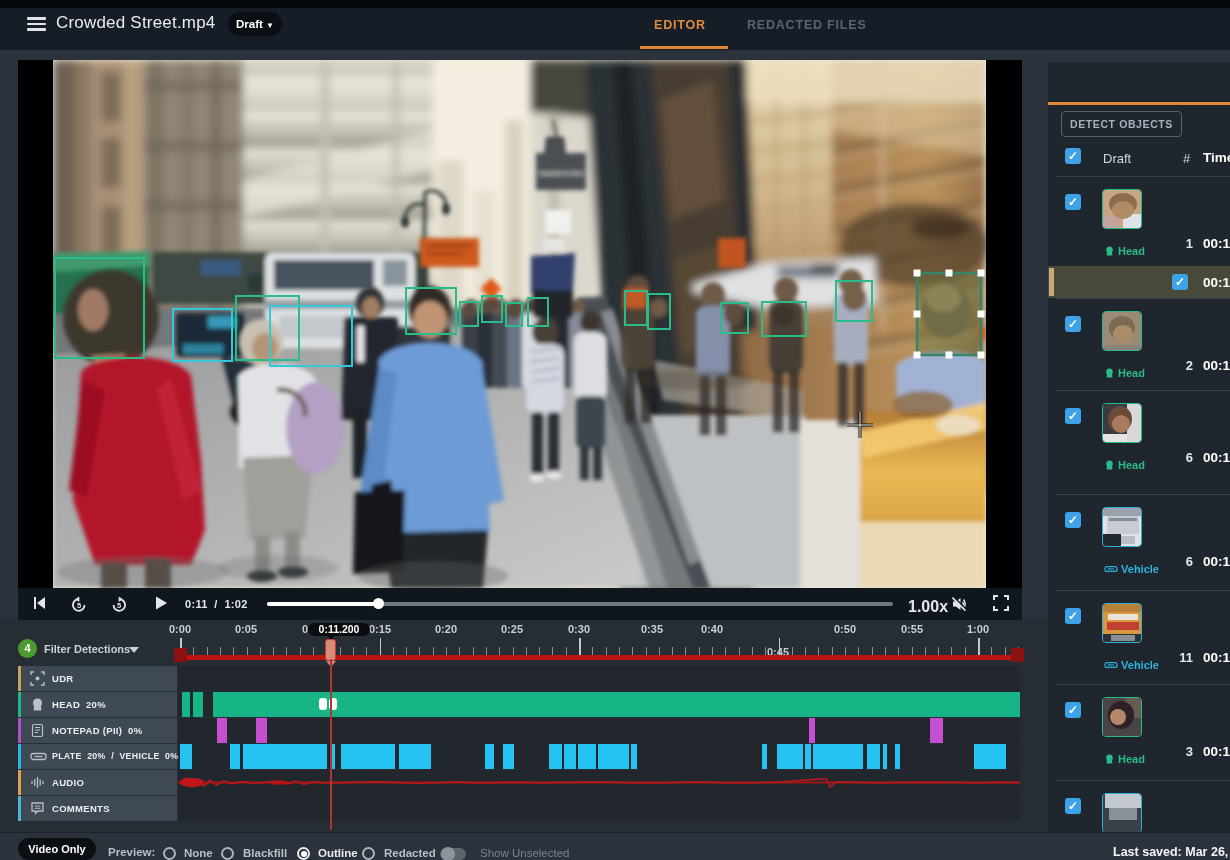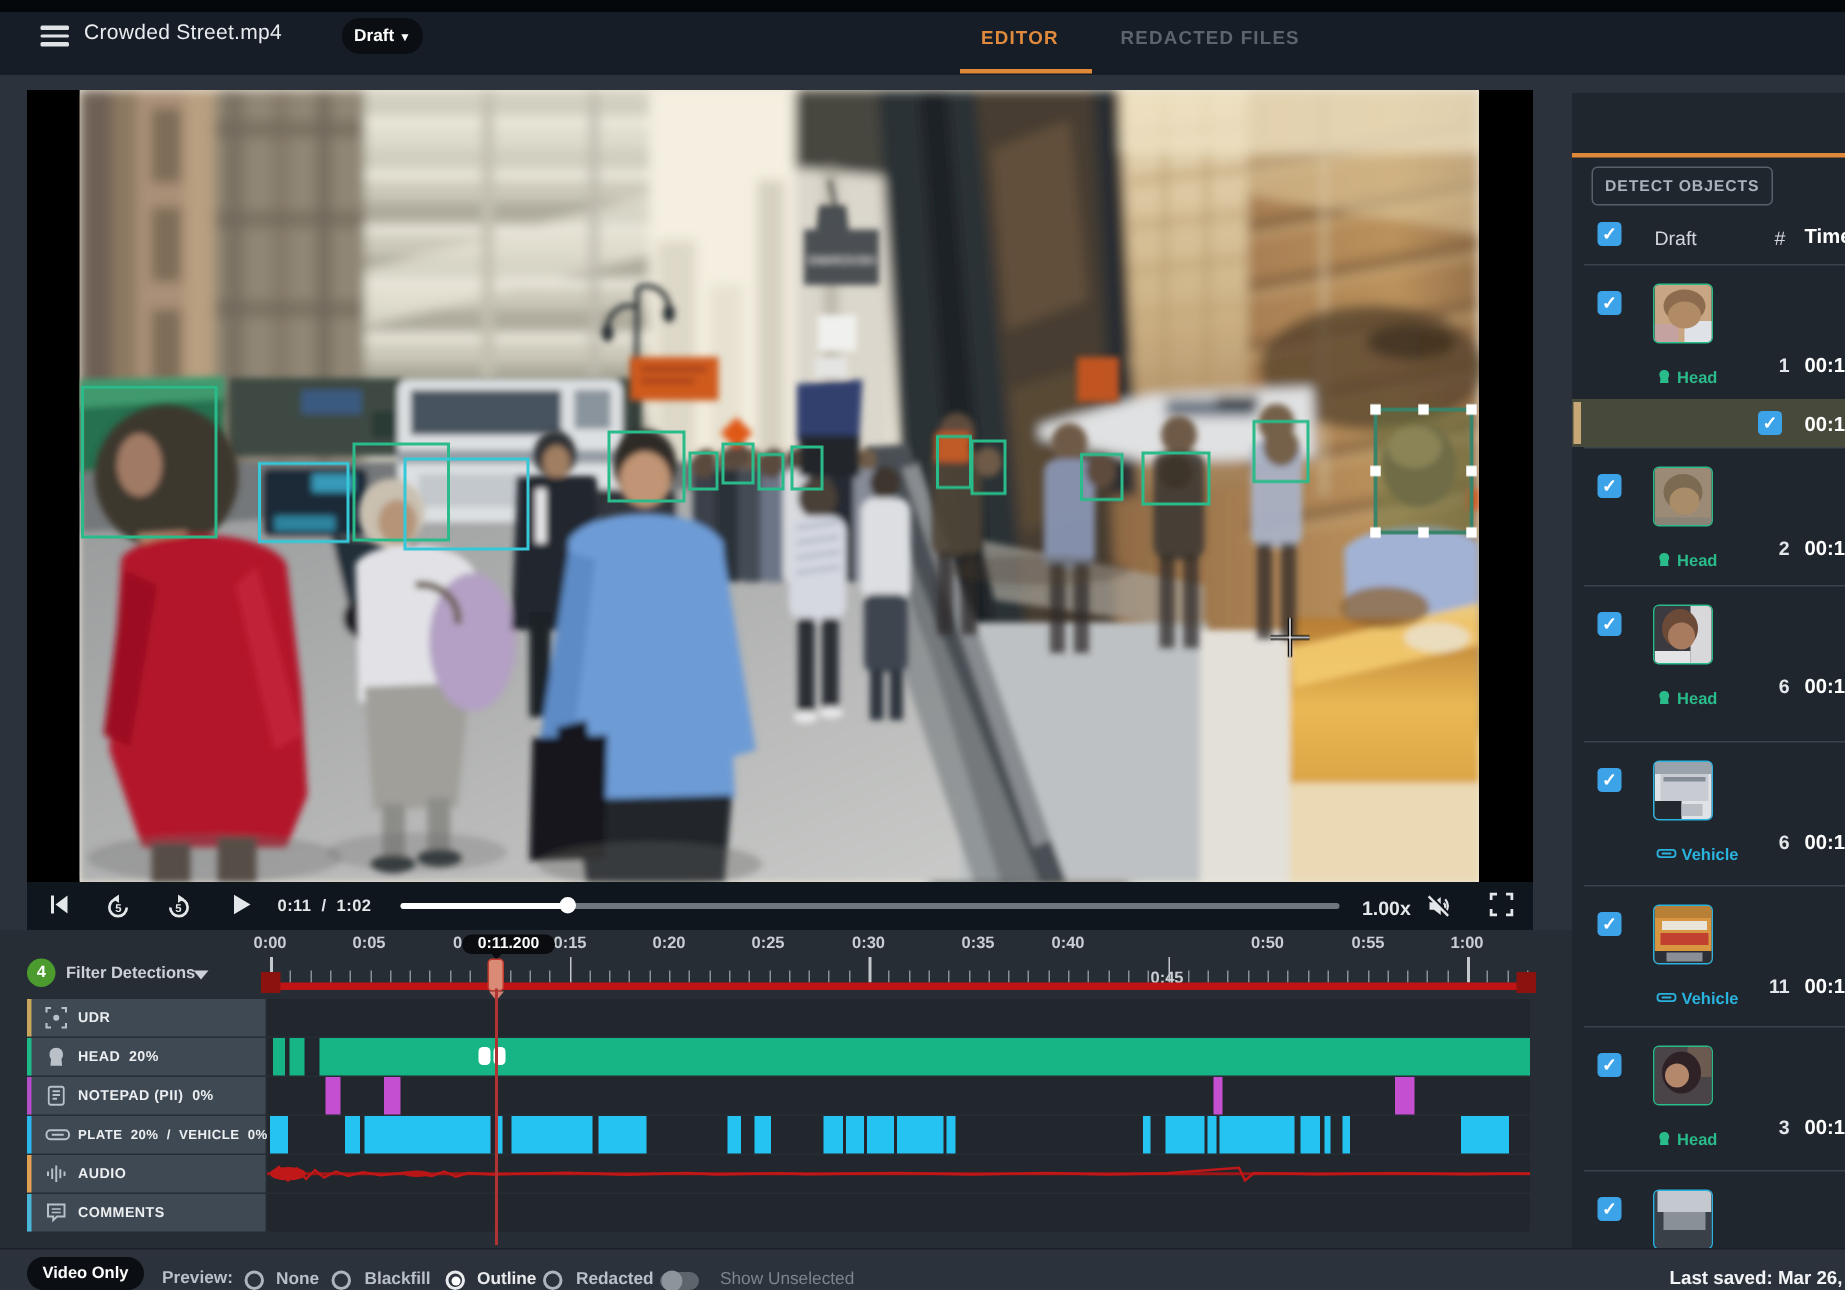--- a/index.html
+++ b/index.html
@@ -6,38 +6,38 @@
   html,body { width:1230px; height:860px; overflow:hidden; background:#2b323b;
     font-family:"Liberation Sans", sans-serif; }
   .abs { position:absolute; }
   #app { position:relative; width:1230px; height:860px; }
 
   
   #topstrip { left:0; top:0; width:1230px; height:8px; background:#05080b; }
   #header { left:0; top:8px; width:1230px; height:42px; background:#161d26; }
   #burger { left:27px; top:9px; width:19px; height:14px; }
   #burger div { height:2.5px; background:#dfe3e6; margin-bottom:3.2px; border-radius:1px;}
-  #title { left:56px; top:5px; color:#e9ebee; font-size:14px; letter-spacing:.2px; }
+  #title { left:56px; top:5px; color:#e9ebee; font-size:17px; letter-spacing:.2px; }
   #draftpill { left:228px; top:4px; width:54px; height:24px; background:#0b0e12; border-radius:12px;
     color:#fff; font-size:11.5px; font-weight:bold; text-align:center; line-height:24px; }
   #tab-editor { left:654px; top:10px; color:#e08a3e; font-size:12.5px; font-weight:bold; letter-spacing:.8px; }
   #tab-underline { left:640px; top:38px; width:88px; height:3px; background:#e0883a; }
   #tab-redacted { left:747px; top:10px; color:#5c646e; font-size:12.5px; font-weight:bold; letter-spacing:.8px; }
 
   
   #video { left:18px; top:60px; width:1004px; height:528px; background:#000; overflow:hidden; }
 
   
   #controls { left:18px; top:588px; width:1004px; height:32px; background:#10161d; color:#dfe3e6; }
   .cicon { position:absolute; top:7px; }
   #ctime { left:167px; top:10px; font-size:11px; font-weight:bold; color:#e4e7ea; letter-spacing:.3px;}
   #ptrack { left:249px; top:14px; width:626px; height:3.5px; background:#6f767e; border-radius:2px; }
   #pfill { left:0; top:0; width:111px; height:3.5px; background:#fff; border-radius:2px; }
   #pthumb { left:106px; top:-4px; width:11px; height:11px; background:#fff; border-radius:50%; }
-  #speed { left:890px; top:10px; font-size:13px; font-weight:bold; color:#e4e7ea; }
+  #speed { left:890px; top:10px; font-size:16px; font-weight:bold; color:#e4e7ea; }
 
   
   #timeline { left:0; top:620px; width:1230px; height:212px; background:#262d35; }
   #fdcircle { left:18px; top:19px; width:19px; height:19px; border-radius:50%; background:#4c9b2e;
      color:#fff; font-size:11px; font-weight:bold; text-align:center; line-height:19px; }
   #fdtext { left:44px; top:23px; color:#ccd1d6; font-size:11px; font-weight:bold; }
   #fdcaret { left:129px; top:27px; width:0; height:0; border-left:5px solid transparent;
      border-right:5px solid transparent; border-top:6px solid #ccd1d6; }
   .tlabel { position:absolute; top:3px; transform:translateX(-50%); color:#c9ced3; font-size:11px; font-weight:bold; }
   .trow { position:absolute; left:18px; width:159px; height:25px; background:#3e4954; }

